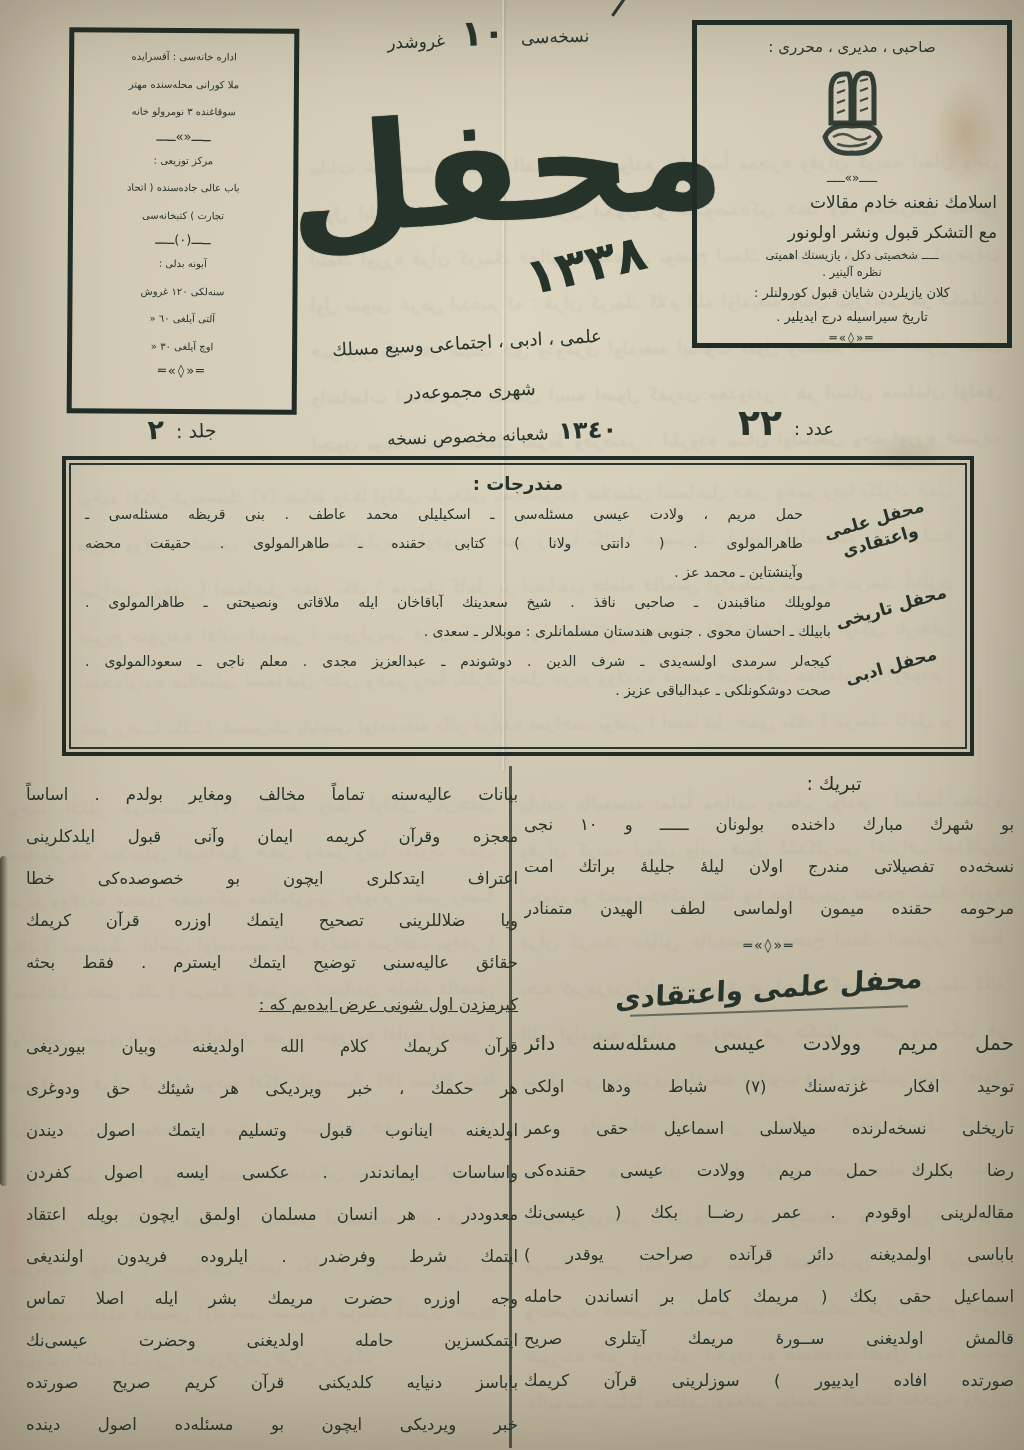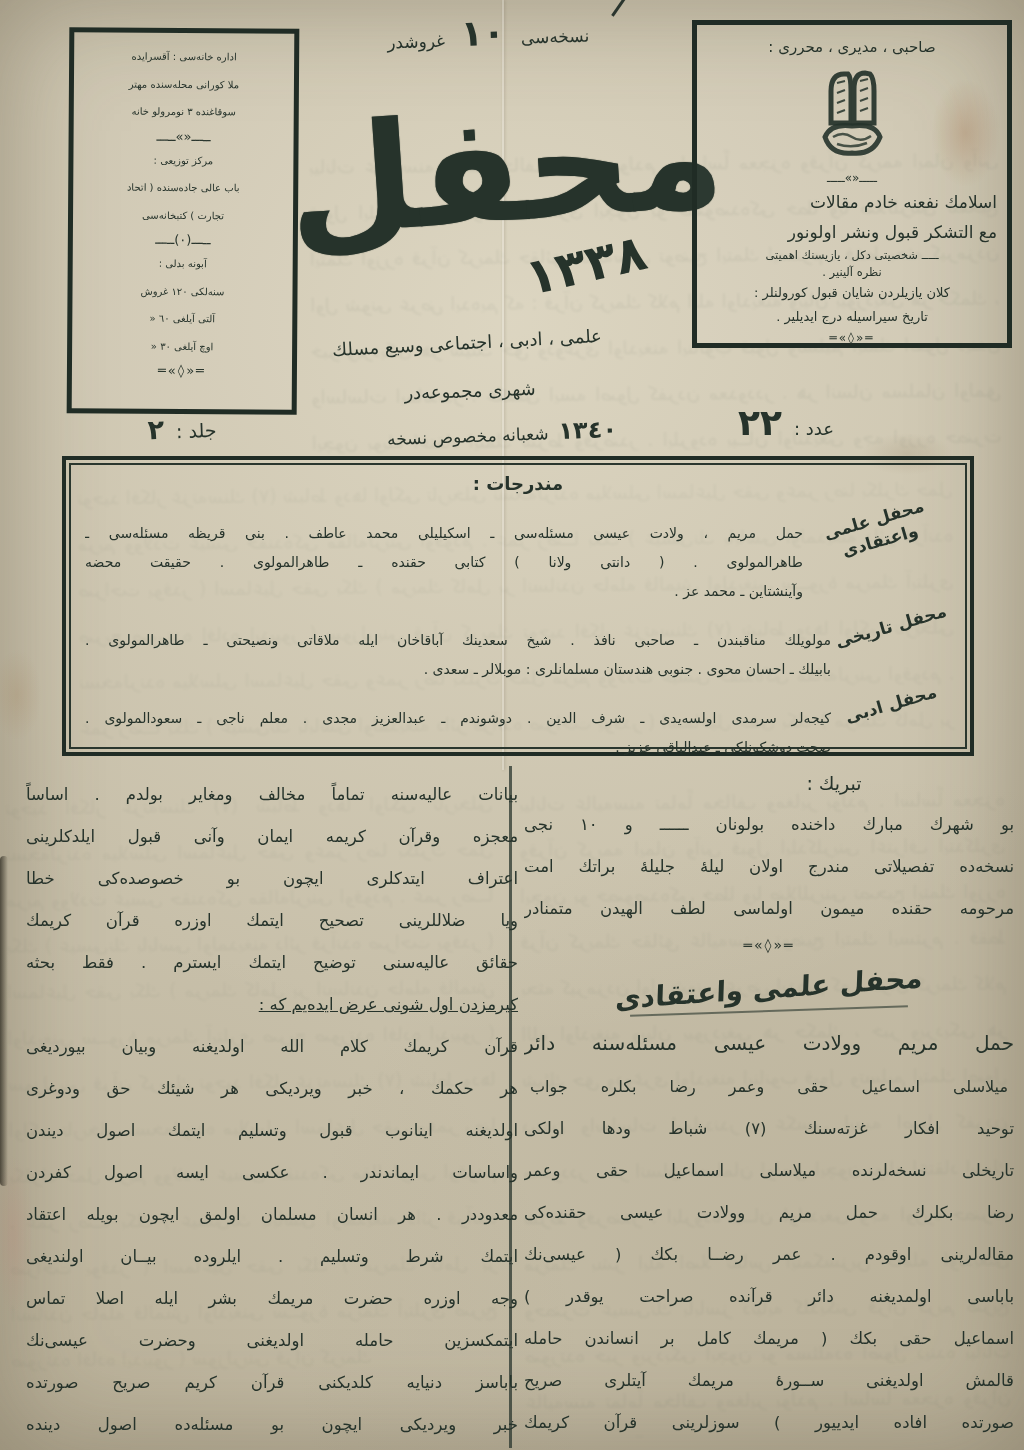--- a/index.html
+++ b/index.html
@@ -67,21 +67,21 @@
   .issue-number{font-size:36px;font-weight:bold;}
 
   
   .contents-box{left:62px;top:456px;width:912px;height:300px;border:4px solid #202c25;box-sizing:border-box;}
   .contents-inner{position:absolute;inset:3px;border:2px solid #2a362e;padding:4px 14px 2px;box-sizing:border-box;}
   .contents-heading{font-size:18px;line-height:30px;text-align:center;font-weight:bold;}
   .contents-section{display:flex;margin-top:1px;}
   .contents-label{flex:0 0 148px;font-size:17px;font-weight:bold;text-align:center;
                   transform:rotate(-16deg);align-self:flex-start;margin-top:8px;line-height:22px;}
   .contents-label.narrow{flex-basis:120px;}
-  .contents-lines{flex:1 1 auto;min-width:0;margin-top:19px;}
+  .contents-lines{flex:1 1 auto;min-width:0;}
 
   
   .col-divider{left:509px;top:766px;width:2.5px;height:682px;background:#2a362e;opacity:.75;}
   .right-col{left:524px;top:762px;width:490px;}
   .left-col{left:26px;top:774px;width:492px;}
   .tabrik{font-size:19px;height:42px;line-height:42px;text-align:center;padding-left:130px;}
   .orn-row{text-align:center;height:30px;line-height:30px;font-size:14px;}
   .sec-head{font-size:28px;font-weight:bold;text-align:center;height:58px;line-height:58px;
             transform:rotate(-4deg) skewX(-6deg);}
   .sec-underline{width:278px;height:0;border-bottom:2px solid rgba(38,51,43,.6);
@@ -224,21 +224,20 @@
 
   <div class="abs right-col">
     <div class="tabrik">تبريك :</div>
     <div class="jline">بو شهرك مبارك داخنده بولونان ــــــ و ١٠ نجى</div>
     <div class="jline">نسخه‌ده تفصيلاتى مندرج اولان ليلهٔ جليلهٔ براتك امت</div>
     <div class="jline">مرحومه حقنده ميمون اولماسى لطف الهيدن متمنادر</div>
     <div class="orn-row orn">═«◊»═</div>
     <div class="sec-head">محفل علمى واعتقادى</div>
     <div class="sec-underline"></div>
     <div class="art-title">حمل مريم وولادت عيسى مسئله‌سنه دائر</div>
-    <div class="byline">ميلاسلى اسماعيل حقى وعمر رضا بكلره جواب</div>
     <div class="jline">توحيد افكار غزته‌سنك (٧) شباط ودها اولكى</div>
     <div class="jline">تاريخلى نسخه‌لرنده ميلاسلى اسماعيل حقى وعمر</div>
     <div class="jline">رضا بكلرك حمل مريم وولادت عيسى حقنده‌كى</div>
     <div class="jline">مقاله‌لرينى اوقودم . عمر رضــا بكك ( عيسى‌نك</div>
     <div class="jline">باباسى اولمديغنه دائر قرآنده صراحت يوقدر )</div>
     <div class="jline">اسماعيل حقى بكك ( مريمك كامل بر انساندن حامله</div>
     <div class="jline">قالمش اولديغنى ســورهٔ مريمك آيتلرى صريح</div>
     <div class="jline">صورتده افاده ايدييور ) سوزلرينى قرآن كريمك</div>
   </div>
 
@@ -247,20 +246,20 @@
     <div class="jline">معجزه وقرآن كريمه ايمان وآنى قبول ايلدكلرينى</div>
     <div class="jline">اعتراف ايتدكلرى ايچون بو خصوصده‌كى خطا</div>
     <div class="jline">ويا ضلاللرينى تصحيح ايتمك اوزره قرآن كريمك</div>
     <div class="jline">حقائق عاليه‌سنى توضيح ايتمك ايسترم . فقط بحثه</div>
     <div class="jline short">كيرمزدن اول شونى عرض ايده‌يم كه :</div>
     <div class="jline">قرآن كريمك كلام الله اولديغنه وبيان بيورديغى</div>
     <div class="jline">هر حكمك ، خبر ويرديكى هر شيئك حق ودوغرى</div>
     <div class="jline">اولديغنه اينانوب قبول وتسليم ايتمك اصول ديندن</div>
     <div class="jline">واساسات ايماندندر . عكسى ايسه اصول كفردن</div>
     <div class="jline">معدوددر . هر انسان مسلمان اولمق ايچون بويله اعتقاد</div>
-    <div class="jline">ايتمك شرط وتسليم . ايلروده بيــان اولنديغى</div>
+    <div class="jline">ايتمك شرط وفرضدر . ايلروده فريدون اولنديغى</div>
     <div class="jline">وجه اوزره حضرت مريمك بشر ايله اصلا تماس</div>
     <div class="jline">ايتمكسزين حامله اولديغنى وحضرت عيسى‌نك</div>
     <div class="jline">باباسز دنيايه كلديكنى قرآن كريم صريح صورتده</div>
     <div class="jline">خبر ويرديكى ايچون بو مسئله‌ده اصول دينده</div>
   </div>
 
 </div>
 
 </body></html>

